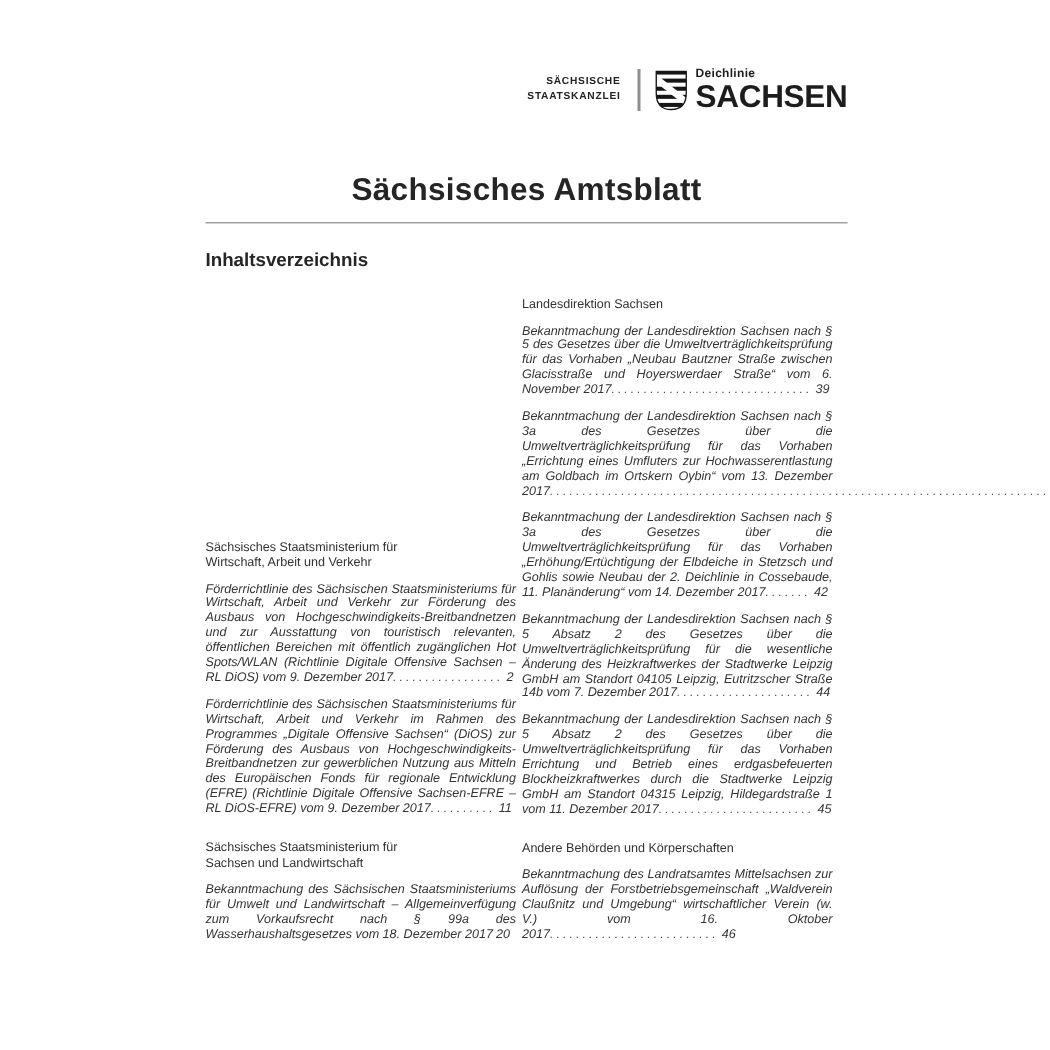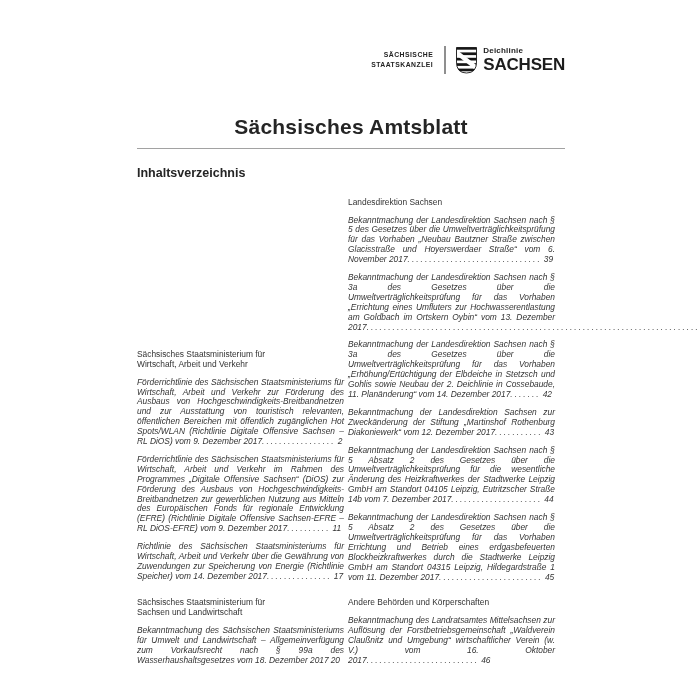--- a/index.html
+++ b/index.html
@@ -9,21 +9,21 @@
   }
   .content{position:absolute;left:137px;top:0;width:428px;}
 
   
   .masthead{display:flex;justify-content:flex-end;align-items:center;margin-top:44px;height:32px;}
   .sk-text{text-align:right;font-weight:bold;font-size:6.8px;letter-spacing:0.5px;line-height:1.5;color:#222;}
   .mast-divider{width:2px;height:28px;background:#8f8f8f;margin:0 9px 0 11px;}
   .arms{width:23px;height:27px;display:block;}
   .fs-text{margin-left:5px;line-height:1;}
   .fs-pre{font-size:8px;font-weight:bold;color:#1d1d1d;letter-spacing:0.2px;}
-  .fs-name{font-size:17px;font-weight:bold;color:#1d1d1d;letter-spacing:-0.2px;margin-top:1px;}
+  .fs-name{font-size:21px;font-weight:bold;color:#1d1d1d;letter-spacing:-0.2px;margin-top:1px;}
 
   
   .doc-title{text-align:center;font-size:21px;font-weight:bold;color:#252525;margin-top:39px;letter-spacing:0.2px;}
   .issue-row{display:flex;justify-content:space-between;margin-top:18px;font-size:10.5px;color:#3c3c3c;}
   .rule{border:none;border-top:1px solid #a2a2a2;margin:9px 0 0 0;}
   .toc-heading{font-size:12.5px;font-weight:bold;color:#252525;margin-top:17px;}
 
   
   .cols{display:flex;gap:4px;margin-top:17px;align-items:flex-end;}
   .col{width:207px;}
@@ -81,23 +81,20 @@
           <div>Sächsisches Staatsministerium für</div>
           <div>Wirtschaft, Arbeit und Verkehr</div>
         </div>
 
         <div class="entry">
           <span class="t">Förderrichtlinie des Sächsischen Staatsministeriums für Wirtschaft, Arbeit und Verkehr zur Förderung des Ausbaus von Hochgeschwindigkeits-Breitbandnetzen und zur Ausstattung von touristisch relevanten, öffentlichen Bereichen mit öffentlich zugänglichen Hot Spots/WLAN (Richtlinie Digitale Offensive Sachsen – RL DiOS) vom 9. Dezember 2017</span><span class="leader">.................</span><span class="pg">2</span>
         </div>
         <div class="entry">
           <span class="t">Förderrichtlinie des Sächsischen Staatsministeriums für Wirtschaft, Arbeit und Verkehr im Rahmen des Programmes „Digitale Offensive Sachsen“ (DiOS) zur Förderung des Ausbaus von Hochgeschwindigkeits-Breitbandnetzen zur gewerblichen Nutzung aus Mitteln des Europäischen Fonds für regionale Entwicklung (EFRE) (Richtlinie Digitale Offensive Sachsen-EFRE – RL DiOS-EFRE) vom 9. Dezember 2017</span><span class="leader">..........</span><span class="pg">11</span>
         </div>
-        <div class="entry">
-          <span class="t">Richtlinie des Sächsischen Staatsministeriums für Wirtschaft, Arbeit und Verkehr über die Gewährung von Zuwendungen zur Speicherung von Energie (Richtlinie Speicher) vom 14. Dezember 2017</span><span class="leader">...............</span><span class="pg">17</span>
-        </div>
 
         <div class="sec gap-top">
           <div>Sächsisches Staatsministerium für</div>
           <div>Sachsen und Landwirtschaft</div>
         </div>
 
         <div class="entry">
           <span class="t">Bekanntmachung des Sächsischen Staatsministeriums für Umwelt und Landwirtschaft – Allgemeinverfügung zum Vorkaufsrecht nach § 99a des Wasserhaushaltsgesetzes vom 18. Dezember 2017</span><span class="leader"></span><span class="pg">20</span>
         </div>
       </div>
@@ -110,23 +107,20 @@
         <div class="entry">
           <span class="t">Bekanntmachung der Landesdirektion Sachsen nach § 5 des Gesetzes über die Umweltverträglichkeitsprüfung für das Vorhaben „Neubau Bautzner Straße zwischen Glacisstraße und Hoyerswerdaer Straße“ vom 6. November 2017</span><span class="leader">...............................</span><span class="pg">39</span>
         </div>
         <div class="entry">
           <span class="t">Bekanntmachung der Landesdirektion Sachsen nach § 3a des Gesetzes über die Umweltverträglichkeitsprüfung für das Vorhaben „Errichtung eines Umfluters zur Hochwasserentlastung am Goldbach im Ortskern Oybin“ vom 13. Dezember 2017</span><span class="leader">............................................................................................................................................................................................................................................................................................................</span>
         </div>
         <div class="entry">
           <span class="t">Bekanntmachung der Landesdirektion Sachsen nach § 3a des Gesetzes über die Umweltverträglichkeitsprüfung für das Vorhaben „Erhöhung/Ertüchtigung der Elbdeiche in Stetzsch und Gohlis sowie Neubau der 2. Deichlinie in Cossebaude, 11. Planänderung“ vom 14. Dezember 2017</span><span class="leader">.......</span><span class="pg">42</span>
         </div>
         <div class="entry">
-          <span class="t">Bekanntmachung der Landesdirektion Sachsen zur Zweckänderung der Stiftung „Martinshof Rothenburg Diakoniewerk“ vom 12. Dezember 2017</span><span class="leader">...........</span><span class="pg">43</span>
-        </div>
-        <div class="entry">
           <span class="t">Bekanntmachung der Landesdirektion Sachsen nach § 5 Absatz 2 des Gesetzes über die Umweltverträglichkeitsprüfung für die wesentliche Änderung des Heizkraftwerkes der Stadtwerke Leipzig GmbH am Standort 04105 Leipzig, Eutritzscher Straße 14b vom 7. Dezember 2017</span><span class="leader">.....................</span><span class="pg">44</span>
         </div>
         <div class="entry">
           <span class="t">Bekanntmachung der Landesdirektion Sachsen nach § 5 Absatz 2 des Gesetzes über die Umweltverträglichkeitsprüfung für das Vorhaben Errichtung und Betrieb eines erdgasbefeuerten Blockheizkraftwerkes durch die Stadtwerke Leipzig GmbH am Standort 04315 Leipzig, Hildegardstraße 1 vom 11. Dezember 2017</span><span class="leader">........................</span><span class="pg">45</span>
         </div>
 
         <div class="sec gap-top">
           <div>Andere Behörden und Körperschaften</div>
         </div>
 

